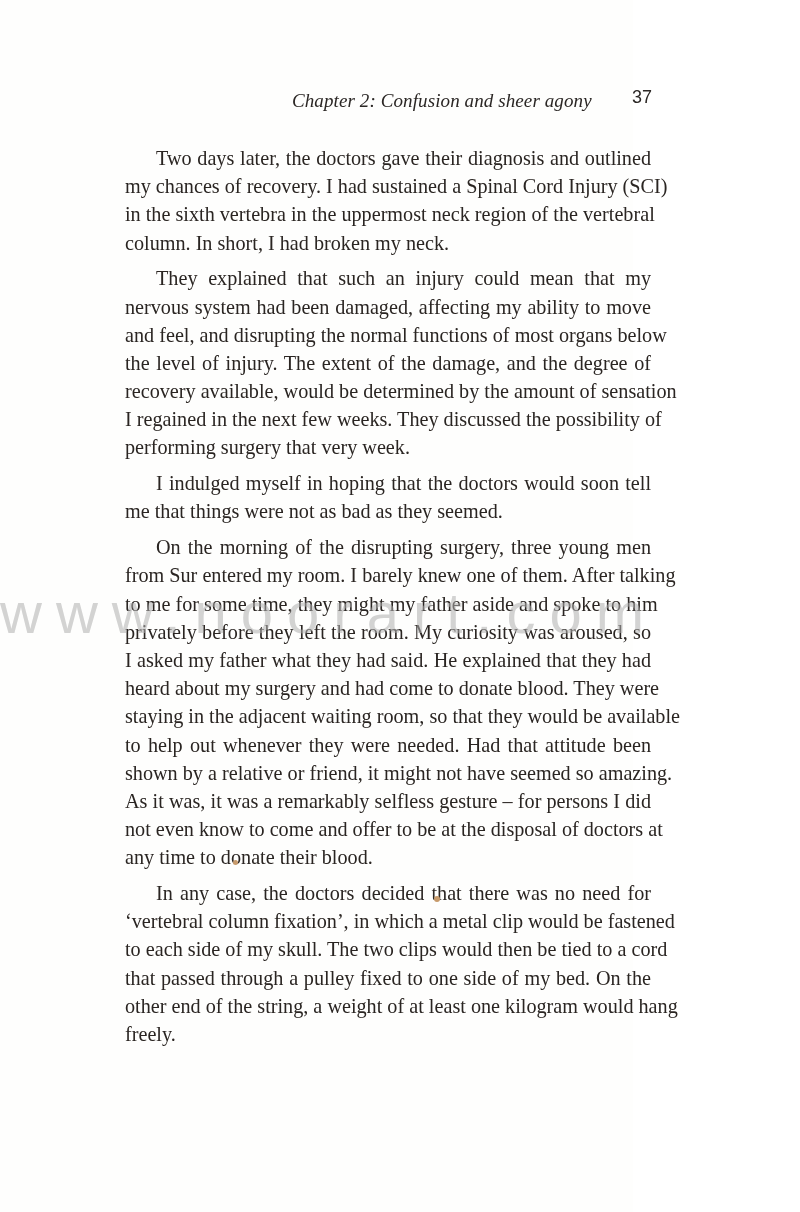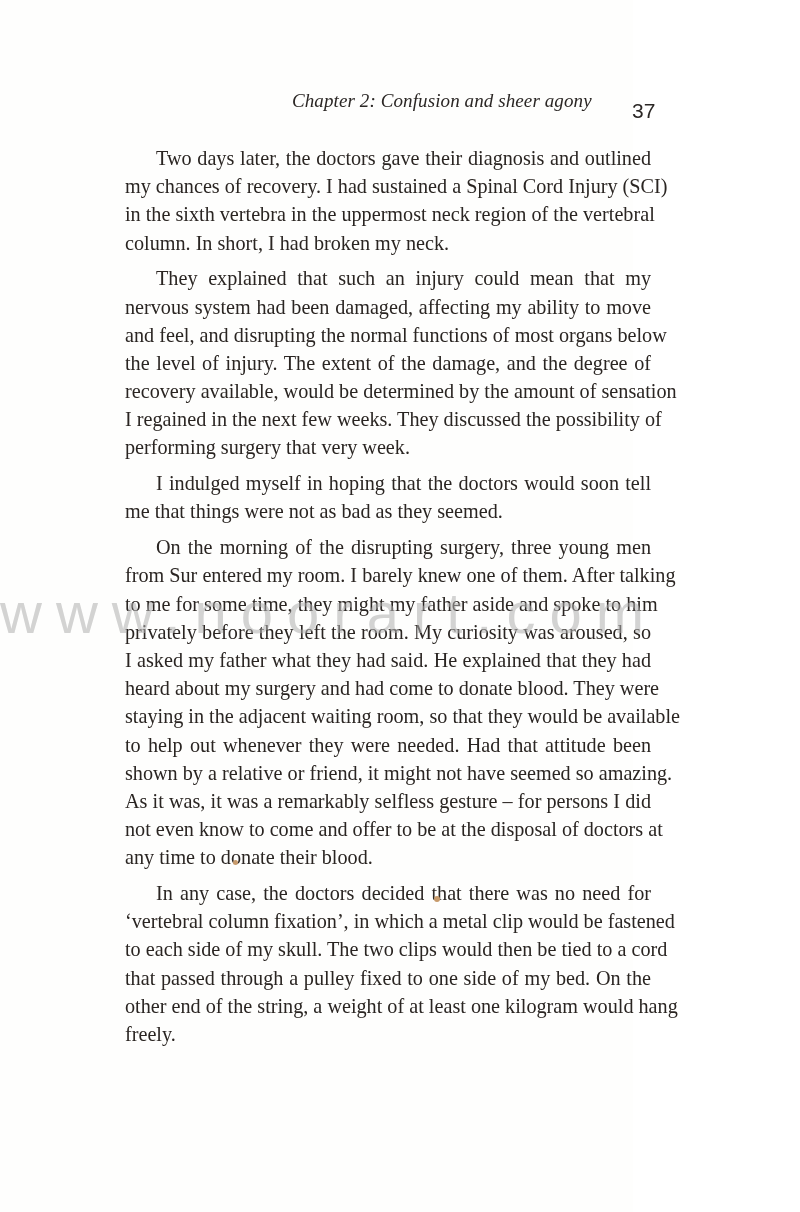--- a/index.html
+++ b/index.html
@@ -1,21 +1,21 @@
 <!DOCTYPE html>
 <html><head>
 <meta charset="utf-8">
 <style>
   html, body { margin:0; padding:0; }
   body { width:800px; height:1212px; background:#ffffff; position:relative; overflow:hidden;
          font-family:"Liberation Serif", "DejaVu Serif", serif; color:#2a2522; }
   .page { position:absolute; left:0; top:0; width:633px; height:1212px; background:#fefefd; }
   .header { position:absolute; top:88px; left:0; width:800px; height:30px; }
   .running-title { position:absolute; left:292px; top:2px; font-style:italic; font-size:19px; color:#2b2725; letter-spacing:0.1px; }
-  .page-number { position:absolute; left:632px; top:-1px; font-family:"Liberation Sans", "DejaVu Sans", sans-serif; font-size:21px; color:#2b2725;margin-top:12px; }
+  .page-number { position:absolute; left:632px; top:-1px; font-family:"Liberation Sans", "DejaVu Sans", sans-serif; font-size:18px; color:#2b2725; }
   .body-text { position:absolute; left:97px; top:144px; width:554px; }
   .para { margin:0 0 7.6px 0; }
   .line { display:block; font-size:20.2px; line-height:28.2px; height:28.2px; text-align:justify; text-align-last:justify; white-space:nowrap; overflow:visible;margin-left:28px; }
   .line.indent { padding-left:31px; }
   .line.last { text-align-last:left; }
   .watermark { position:absolute; left:0; top:583px; width:800px; height:60px; font-family:"Liberation Sans","DejaVu Sans",sans-serif;
                font-size:58px; line-height:60px; color:rgba(175,175,175,0.55); letter-spacing:14px; white-space:nowrap; pointer-events:none; }
   .speck { position:absolute; border-radius:50%; background:#c79a6b; }
 </style>
 </head>

